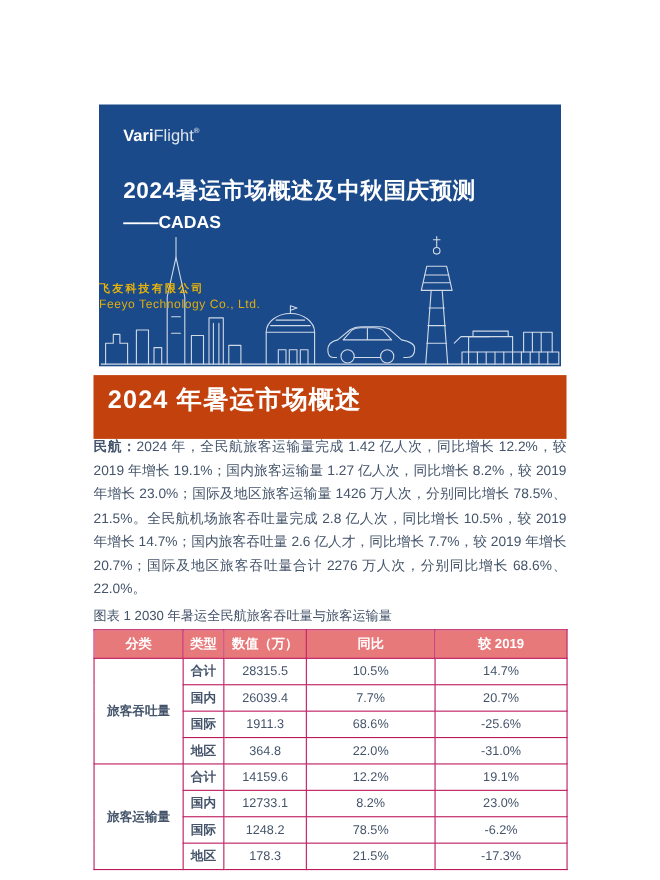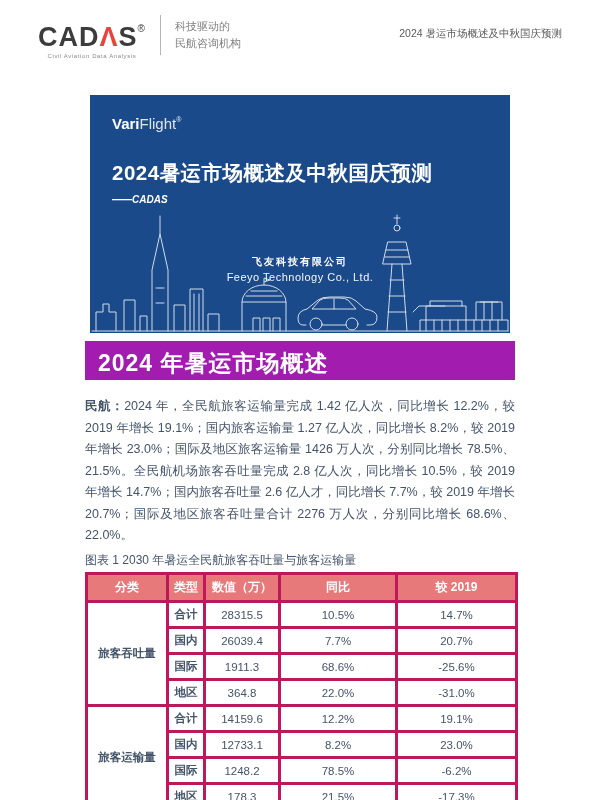--- a/index.html
+++ b/index.html
@@ -39,33 +39,33 @@
   .hero {
     position: absolute; left: 90px; top: 95px; width: 420px; height: 238px;
     background: #1B4A8A; overflow: hidden;
   }
   .hero-brand { position: absolute; left: 22px; top: 20px; color: #fff; font-size: 15px; }
   .hero-brand .b { font-weight: bold; }
   .hero-brand .l { font-weight: normal; opacity: 0.85; }
   .hero-brand .r { font-size: 7px; vertical-align: 7px; opacity: 0.9; }
   .hero-title-block { position: absolute; left: 22px; top: 64px; color: #fff; }
   .hero-title { font-size: 20.5px; font-weight: bold; letter-spacing: 0.5px; }
-  .hero-subtitle { font-size: 10px; font-weight: bold; margin-top: 7px; font-style: italic; }
+  .hero-subtitle { font-size: 16px; font-weight: bold; margin-top: 7px; }
   .hero-company {
     position: absolute; left: 0; right: 0; bottom: 50px;
-    text-align: center; color: #ffffff; z-index: 2;
+    text-align: left; color: #eab308; z-index: 2;
   }
   .hero-company .cn { font-size: 10px; font-weight: bold; letter-spacing: 2px; }
   .hero-company .en { font-size: 11px; margin-top: 2px; letter-spacing: 0.5px; opacity: 0.95; }
   .hero-sky { position: absolute; left: 0; bottom: 0; width: 420px; height: 125px; }
 
   
   .section-banner {
-    position: absolute; left: 85px; top: 341px; width: 430px; height: 39px;
-    background: #a21caf; color: #fff;
+    position: absolute; left: 85px; top: 341px; width: 430px; height: 58px;
+    background: #c2410c; color: #fff;
     font-size: 23px; font-weight: bold; line-height: 45px;
     padding-left: 13px; letter-spacing: 1px;
   }
 
   
   .para {
     position: absolute; left: 85px; top: 396px; width: 430px;
     font-size: 12.5px; line-height: 21.5px; color: #44546A;
     text-align: justify;
   }
@@ -76,50 +76,38 @@
     position: absolute; left: 85px; top: 552px;
     font-size: 12px; color: #44546A;
   }
   table.data {
     position: absolute; left: 85px; top: 572px; width: 430px;
     border-collapse: collapse; table-layout: fixed;
     font-size: 11.5px; color: #44546A;
     border: 1.5px solid #44546A;
   }
   table.data th, table.data td {
-    border: 3px solid #be185d; text-align: center; vertical-align: middle;
+    border: 1px solid #be185d; text-align: center; vertical-align: middle;
     padding: 4px; overflow: hidden; white-space: nowrap;
   }
   table.data thead th {
     background: #E8797B; color: #ffffff; font-weight: bold;
     height: 23px; font-size: 12px;
   }
   table.data tbody td { height: 19px; background: #fff; }
   table.data td.cat { font-weight: bold; }
   table.data td.typ { font-weight: bold; }
   col.c1 { width: 81px; } col.c2 { width: 37px; } col.c3 { width: 75px; }
   col.c4 { width: 117px; } col.c5 { width: 120px; }
 </style>
 </head>
 <body>
 
 <div class="page">
 
-  <div class="hdr">
-    <div class="logo-block">
-      <div class="logo-word"><span>CAD</span><span class="red">Λ</span><span>S</span><span class="reg">®</span></div>
-      <div class="logo-sub">Civil Aviation Data Analysis</div>
-    </div>
-    <div class="hdr-divider"></div>
-    <div class="tagline">
-      <div>科技驱动的</div>
-      <div>民航咨询机构</div>
-    </div>
-    <div class="doc-title">2024 暑运市场概述及中秋国庆预测</div>
-  </div>
 
   <div class="hero">
     <div class="hero-brand"><span class="b">Vari</span><span class="l">Flight</span><span class="r">®</span></div>
     <div class="hero-title-block">
       <div class="hero-title">2024暑运市场概述及中秋国庆预测</div>
       <div class="hero-subtitle">——CADAS</div>
     </div>
 
     <svg class="hero-sky" viewBox="0 0 420 125" aria-hidden="true">
       <g stroke="#ffffff" stroke-width="1" fill="none" opacity="0.8" stroke-linejoin="round" stroke-linecap="round">

